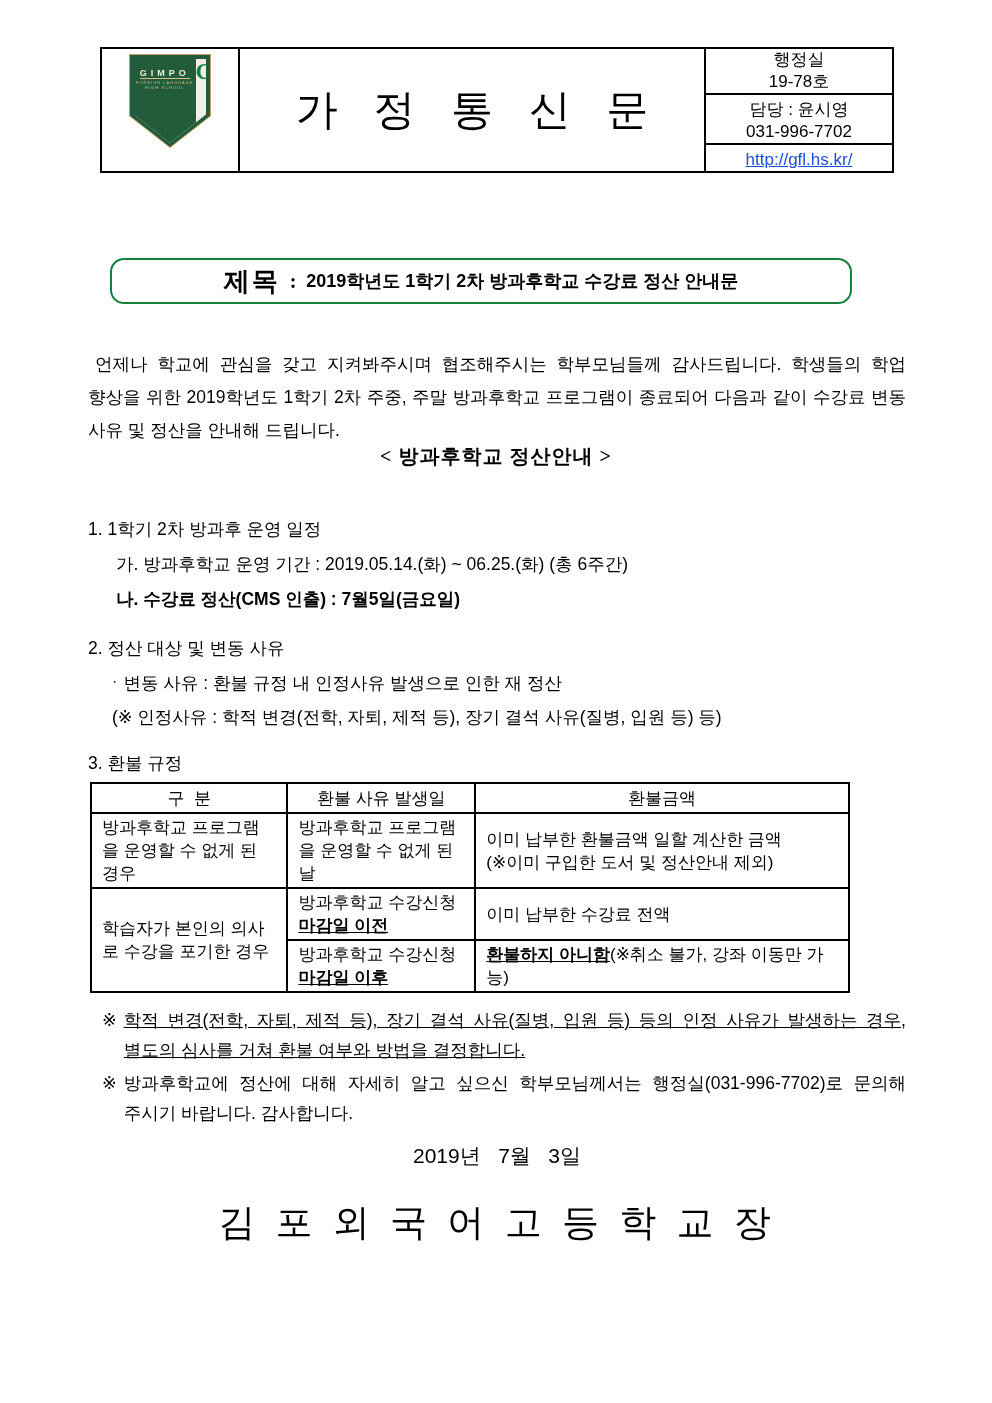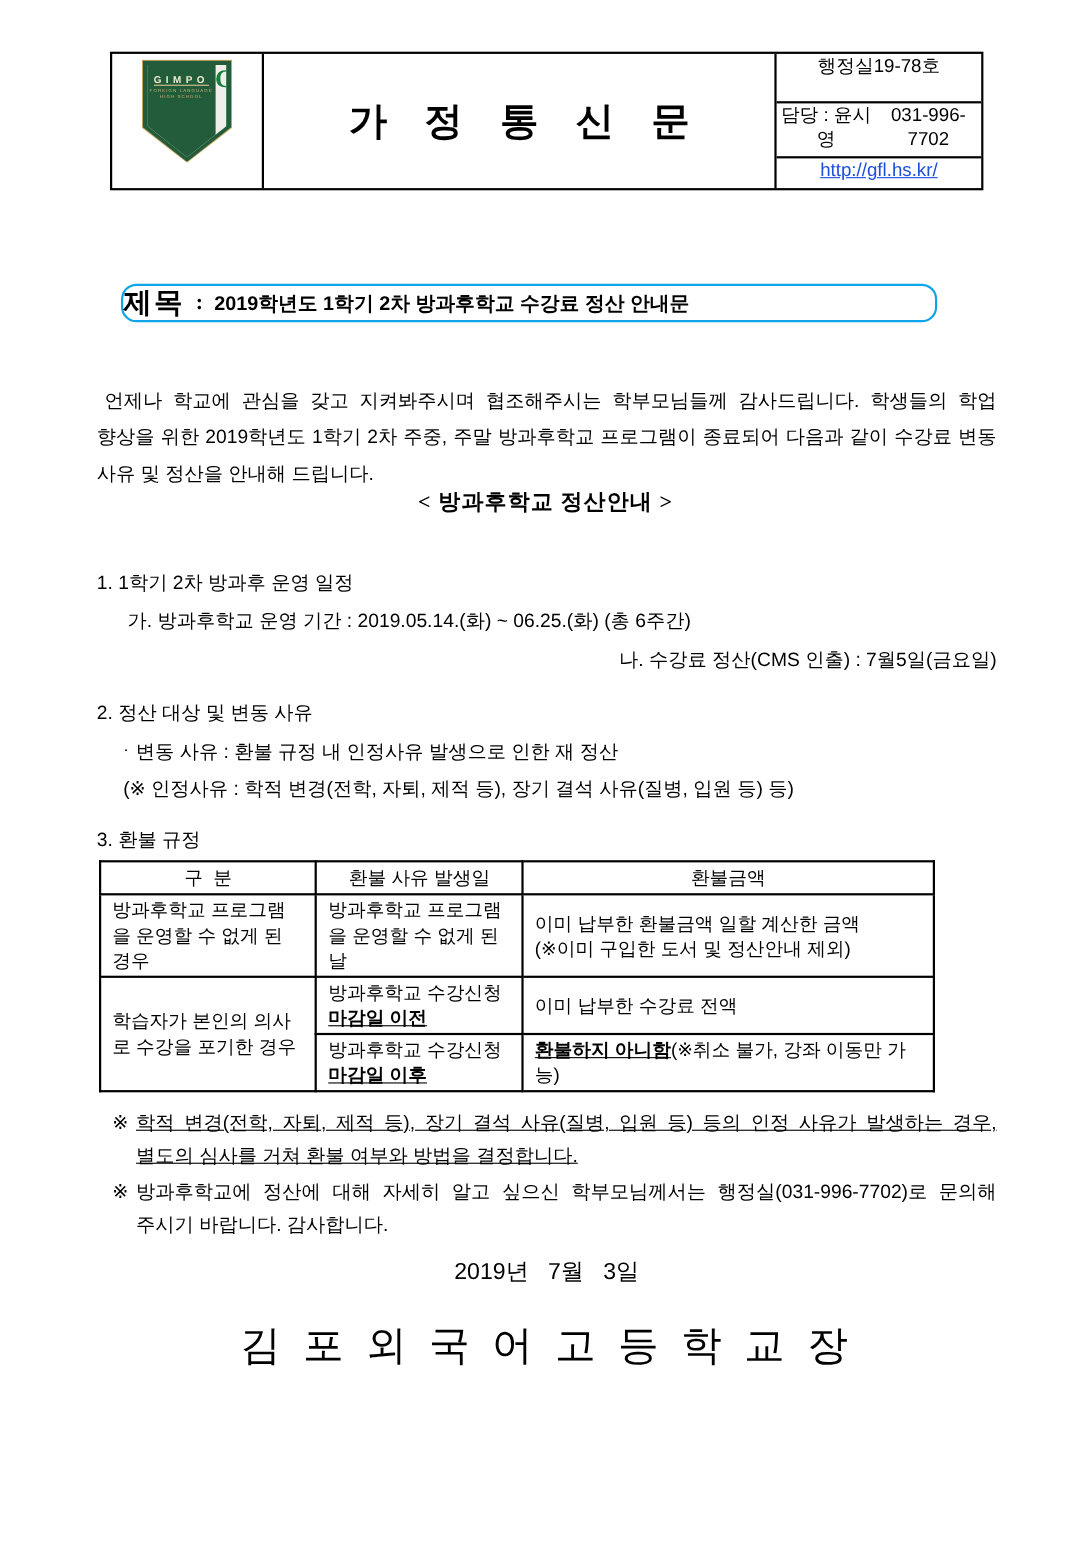--- a/index.html
+++ b/index.html
@@ -21,55 +21,55 @@
   .shield-mid { width:100%; height:100%; background:#235c3a; clip-path:polygon(0 0,100% 0,100% 66%,50% 100%,0 66%); padding:4px; }
   .shield-in { width:100%; height:100%; background:#efeeea; clip-path:polygon(0 0,100% 0,100% 66%,50% 100%,0 66%); display:flex; }
   .shield-band { background:#235c3a; padding:3px 2px 2px; text-align:center; }
   .shield-gimpo { display:inline-block; color:#f2ead2; font-size:9px; font-weight:bold; letter-spacing:4px; border-bottom:1px solid #d8c48a; line-height:10px; white-space:nowrap; }
   .shield-sub { color:#cdb878; font-size:4px; letter-spacing:1px; line-height:5px; white-space:nowrap; overflow:hidden; }
   .shield-body { flex:1; text-align:center; position:relative; }
   .shield-gfl { font-family:"Liberation Serif","DejaVu Serif",serif; font-weight:bold; color:#15803d; font-size:23px; line-height:26px; letter-spacing:1px; }
   .shield-trees { position:absolute; left:50%; transform:translateX(-50%); bottom:2px; }
 
   .title-cell { flex:1; border-right:2px solid #000; display:flex; align-items:center; justify-content:center; }
-  .doc-title { font-size:35px; font-weight:bold; letter-spacing:12px; white-space:pre; text-indent:12px; }
+  .doc-title { font-size:42px; font-weight:normal; letter-spacing:12px; white-space:pre; text-indent:12px; }
 
   .info-cell { width:186px; display:flex; flex-direction:column; text-align:center; font-size:17px; }
-  .info-row { display:flex; justify-content:center; line-height:22px; }
+  .info-row { display:flex; flex-direction:column; justify-content:flex-end; line-height:22px; }
   .info-row-1 { flex:37; border-bottom:2px solid #000; }
   .info-row-2 { flex:42; border-bottom:2px solid #000; }
   .info-row-3 { flex:23; }
   .site-link { color:#1d4ed8; text-decoration:underline; cursor:pointer; }
 
   
   .subject-box {
-    position:absolute; left:110px; top:258px; width:742px; height:35px;
-    border:2px solid #0ea5e9; border-radius:14px;
-    display:flex; align-items:center; gap:10px;
+    position:absolute; left:110px; top:258px; width:742px; height:46px;
+    border:2px solid #15803d; border-radius:14px;
+    display:flex; align-items:center; justify-content:center; gap:10px;
   }
   .subject-label { font-family:"Liberation Serif","DejaVu Serif",serif; font-weight:bold; font-size:26px; letter-spacing:2px; }
   .subject-colon { font-family:"Liberation Serif","DejaVu Serif",serif; font-weight:bold; font-size:20px; }
   .subject-text { font-size:18px; font-weight:bold; }
 
   
   .intro {
     position:absolute; left:88px; top:348px; width:818px;
     font-size:17.5px; line-height:33px; text-align:justify; text-indent:7px; word-break:keep-all;
   }
   .section-heading {
     position:absolute; left:0; top:443px; width:100%;
     text-align:center; font-size:20px; font-weight:bold;
     font-family:"Liberation Serif","DejaVu Serif",serif; letter-spacing:1px;
   }
   .sections { position:absolute; left:88px; top:518px; width:818px; font-size:17.5px; }
   .line { line-height:22px; }
   .mb13 { margin-bottom:13px; } .mb12 { margin-bottom:12px; }
   .mb27 { margin-bottom:27px; } .mb24 { margin-bottom:24px;margin-top:12px; } .mb8 { margin-bottom:8px; }
   .ind1 { padding-left:28px; } .ind2 { padding-left:18px; } .ind3 { padding-left:24px; }
-  .bold { font-weight:normal;text-align:right; }
+  .bold { font-weight:bold; }
 
   
   table.refund { width:760px; border-collapse:collapse; border:2px solid #000; font-size:17px; margin-left:2px; }
   table.refund th, table.refund td { border:2px solid #000; padding:2px 10px; line-height:23px; vertical-align:middle; }
   table.refund th { font-weight:normal; text-align:center; height:30px; white-space:pre; }
   .c1 { width:197px; } .c2 { width:188px; } .c3 { width:375px; }
   .h-r1 { height:54px; } .h-r2 { height:48px; } .h-r3 { height:46px; }
   .emph { font-weight:bold; text-decoration:underline; }
 
   

